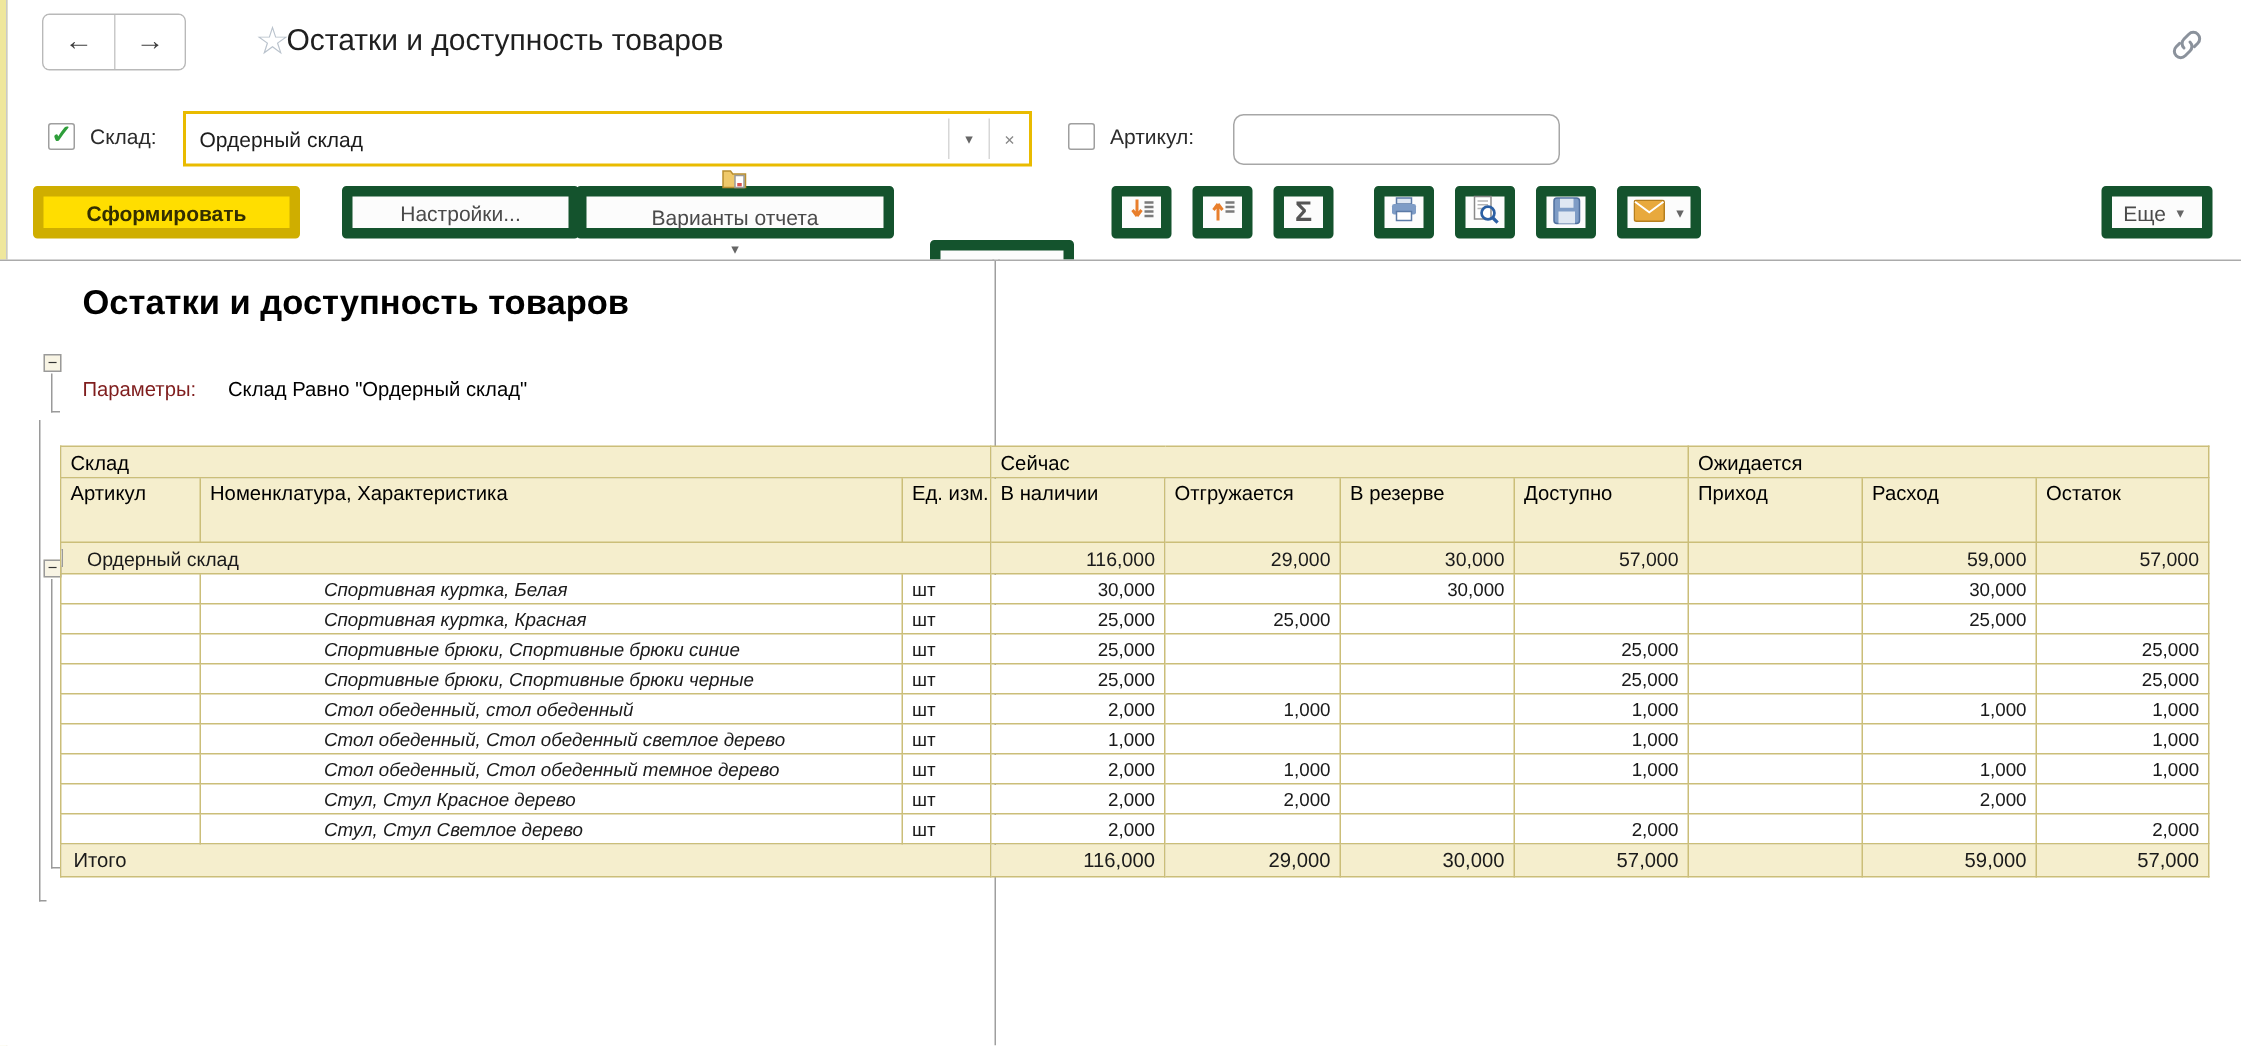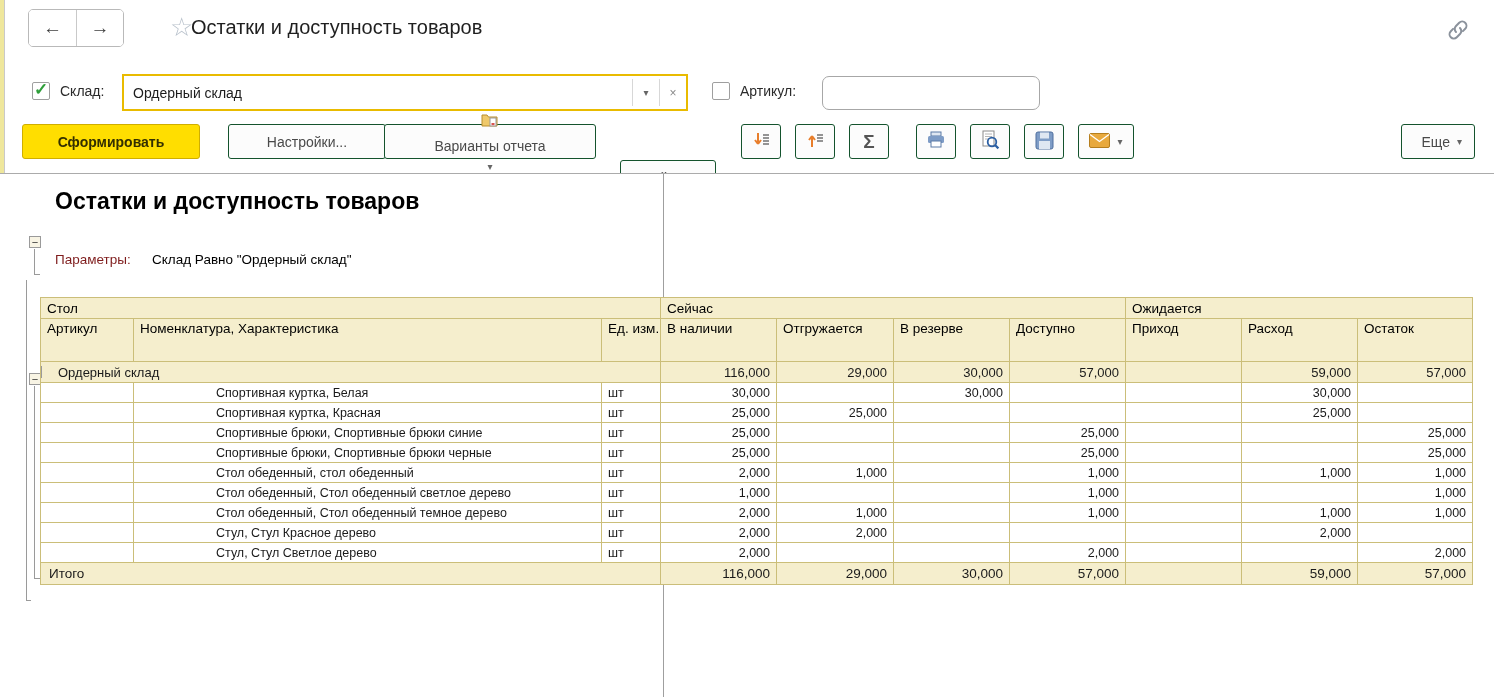--- a/index.html
+++ b/index.html
@@ -22,21 +22,21 @@
   .cbx { position:absolute; width:18px; height:18px; border:1px solid #9f9f9f; border-radius:2px; background:#fff; }
   .cbx .mark { position:absolute; left:1px; top:-4px; font-size:17px; font-weight:bold; color:#2E9E3A; }
   .flabel { position:absolute; font-size:14px; color:#2b2b2b; white-space:nowrap; }
   .combo { position:absolute; left:122px; top:2px; width:566px; height:37px; border:2px solid #E9BB00; background:#fff; display:flex; align-items:center; }
   .combo .val { flex:1; padding-left:9px; font-size:14px; color:#1c1c1c; }
   .combo .cbtn { width:27px; height:27px; display:flex; align-items:center; justify-content:center; color:#8a8a8a; border-left:1px solid #d7d7d7; font-size:12px; }
   .plain-input { position:absolute; left:822px; top:4px; width:218px; height:34px; border:1px solid #a7a7a7; border-radius:7px; background:#fff; font-size:14px; padding:0 8px; font-family:"Liberation Sans",sans-serif; }
 
   
   .toolbar { position:absolute; left:0; top:122px; width:1494px; height:40px; }
-  .btn { position:absolute; top:2px; height:35px; border:1px solid #14532d; border-radius:3px; background:#fcfcfc; color:#4a4a4a; font-size:14px; display:flex; align-items:center; justify-content:center; gap:7px; padding:0 12px; white-space:nowrap; }
+  .btn { position:absolute; top:2px; height:35px; border:7px solid #14532d; border-radius:3px; background:#fcfcfc; color:#4a4a4a; font-size:14px; display:flex; align-items:center; justify-content:center; gap:7px; padding:0 12px; white-space:nowrap; }
   .btn-yellow { background:#FFDE00; border-color:#CFAE00; color:#332f00; font-weight:bold; }
   .icon-btn { width:40px; padding:0; }
   .caret { font-size:10px; color:#666; }
   .sigma { font-size:19px; font-weight:bold; color:#555; }
 
   
   .report { position:absolute; left:0; top:173px; width:1494px; height:524px; border-top:1px solid #ABABAB; background:#fff; }
   .grid-vline { position:absolute; left:663px; top:0; width:1px; height:524px; background:#9f9f9f; }
   .report-title { position:absolute; left:55px; top:14px; font-size:23px; font-weight:bold; color:#000; white-space:nowrap; }
   .params-label { position:absolute; left:55px; top:78px; font-size:13.5px; color:#7f1d1d; }
@@ -47,21 +47,21 @@
 
   
   table.rep { position:absolute; left:40px; top:123px; width:1432px; border-collapse:collapse; table-layout:fixed; }
   table.rep td, table.rep th { border:1px solid #CBBE79; font-weight:normal; text-align:left; overflow:hidden; white-space:nowrap; }
   .hdr td { background:#F5EECD; font-size:13.5px; color:#000; padding:2px 6px; height:21px; border-color:#C3B46A; }
   .hdr2 td { background:#F5EECD; font-size:13.5px; color:#000; padding:2px 6px; height:43px; vertical-align:top; border-color:#C3B46A; white-space:normal; border-bottom:2px solid #B2A35A; }
   .grp td { background:#F5EECD; font-size:13px; height:21px; padding:1px 6px; border-bottom:2px solid #B2A35A; }
   .item-row td { background:#fff; font-size:12.5px; height:20px; padding:1px 6px; border-color:#D5CA91; }
   .tot td { background:#F5EECD; font-size:13.5px; height:22px; padding:2px 6px; border-top:2px solid #B2A35A; }
   .num { text-align:right !important; }
-  .name-ind { padding-left:82px !important; }
+  .name-ind { padding-left:82px !important;font-style:italic; }
   .grp-label { padding-left:17px !important; position:relative; }
   .grp-exp { position:absolute; left:-11px; top:4px; }
 </style>
 </head>
 <body>
 
 <div class="app">
   <div class="left-strip"></div>
 
   <div class="navrow">
@@ -220,21 +220,21 @@
         <col style="width:116px">
           <col style="width:117px">
           <col style="width:116px">
           <col style="width:116px">
         <col style="width:116px">
           <col style="width:116px">
           <col style="width:115px">
       </colgroup>
       <tbody>
           <tr class="hdr">
-        <td colspan="3">Стол</td>
+        <td colspan="3">Склад</td>
         <td colspan="4">Сейчас</td>
         <td colspan="3">Ожидается</td>
       </tr>
       <tr class="hdr2">
         <td>Артикул</td>
         <td>Номенклатура, Характеристика</td>
         <td>Ед. изм.</td>
         <td>В наличии</td>
         <td>Отгружается</td>
         <td>В резерве</td>

